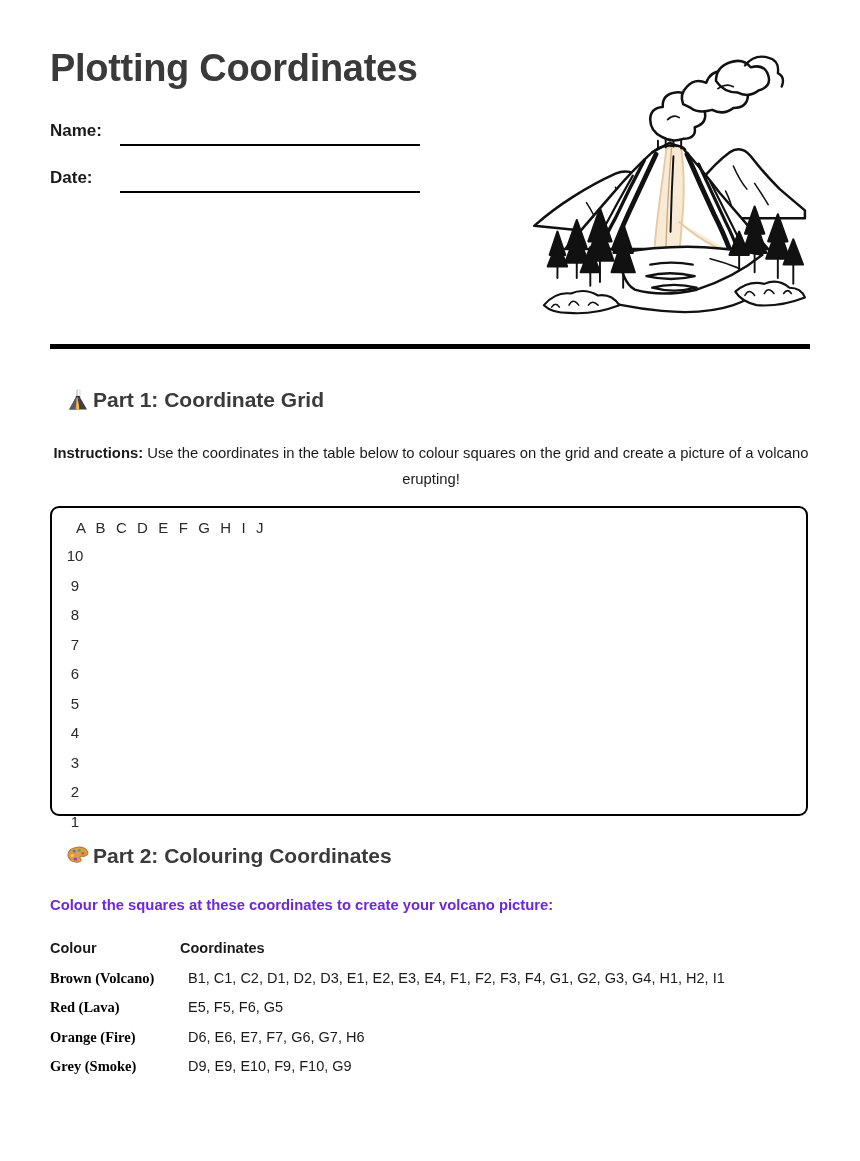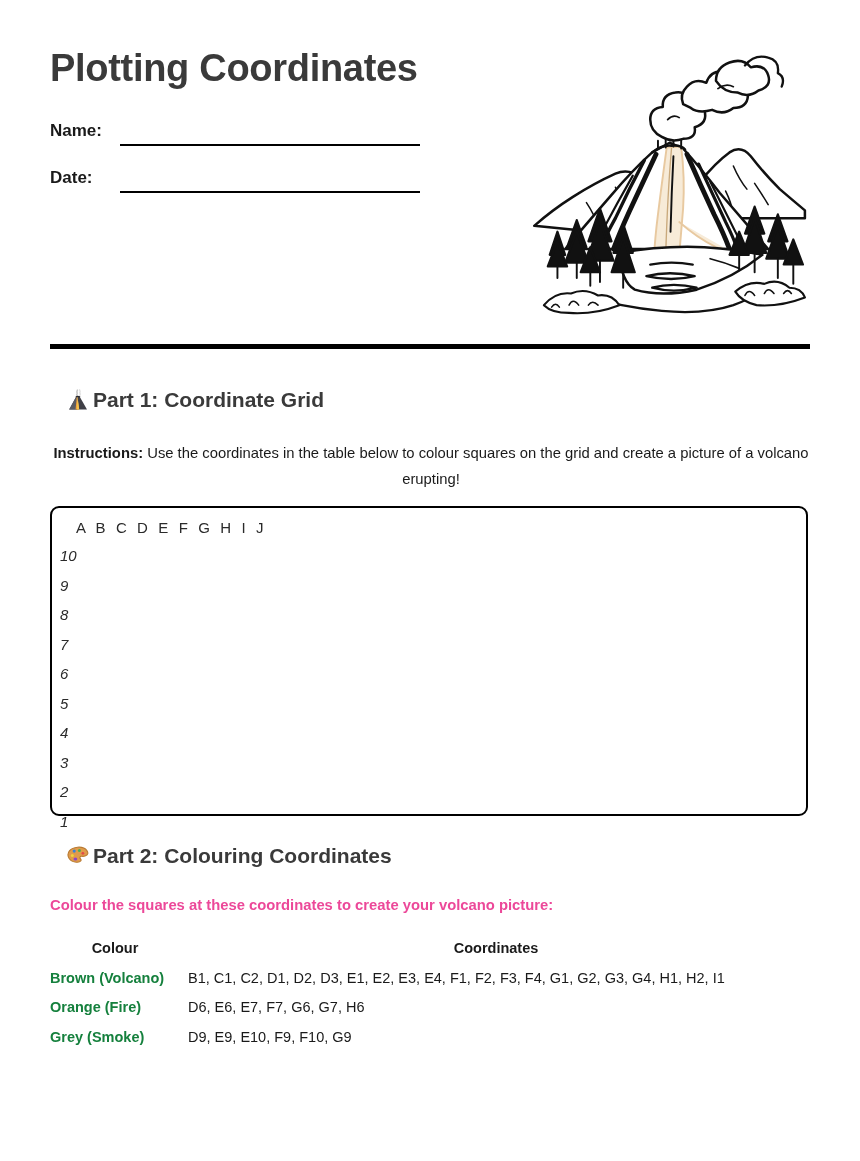--- a/index.html
+++ b/index.html
@@ -132,61 +132,61 @@
     position: absolute;
     left: 60px;
     top: 541px;
     width: 30px;
   }
   .row-label {
     height: 29.5px;
     line-height: 29.5px;
     font-size: 15px;
     color: #2a2a2a;
-    text-align: left;
-    font-style: italic;
+    text-align: center;
   }
 
   
   .colour-prompt {
     position: absolute;
     left: 50px;
     top: 897px;
     font-size: 14.8px;
     font-weight: bold;
-    color: #ec4899;
+    color: #6d28d9;
     white-space: nowrap;
   }
 
   .coord-table {
     position: absolute;
     left: 50px;
     top: 940px;
     width: 762px;
     border-collapse: collapse;
   }
   .coord-table th,
   .coord-table td {
     padding: 0;
     font-size: 14.5px;
     vertical-align: top;
   }
   .coord-table th {
     height: 29px;
     font-weight: bold;
     color: #1a1a1a;
-    text-align: center;
+    text-align: left;
   }
   .coord-table th.col-colour { width: 130px; }
   .coord-table tr { height: 29.6px; }
   .coord-table td.cell-colour {
     width: 130px;
     font-weight: bold;
-    color: #15803d;
-    white-space: nowrap;
+    color: #000000;
+    white-space: nowrap;
+    font-family: Liberation Serif, serif;
   }
   .coord-table td.cell-coords {
     padding-left: 8px;
     color: #1a1a1a;
     white-space: nowrap;
   }
 </style>
 </head>
 <body>
 
@@ -351,20 +351,24 @@
       <th class="col-colour">Colour</th>
       <th>Coordinates</th>
     </tr>
   </thead>
   <tbody>
     <tr>
       <td class="cell-colour">Brown (Volcano)</td>
       <td class="cell-coords">B1, C1, C2, D1, D2, D3, E1, E2, E3, E4, F1, F2, F3, F4, G1, G2, G3, G4, H1, H2, I1</td>
     </tr>
     <tr>
+      <td class="cell-colour">Red (Lava)</td>
+      <td class="cell-coords">E5, F5, F6, G5</td>
+    </tr>
+    <tr>
       <td class="cell-colour">Orange (Fire)</td>
       <td class="cell-coords">D6, E6, E7, F7, G6, G7, H6</td>
     </tr>
     <tr>
       <td class="cell-colour">Grey (Smoke)</td>
       <td class="cell-coords">D9, E9, E10, F9, F10, G9</td>
     </tr>
   </tbody>
 </table>
 

